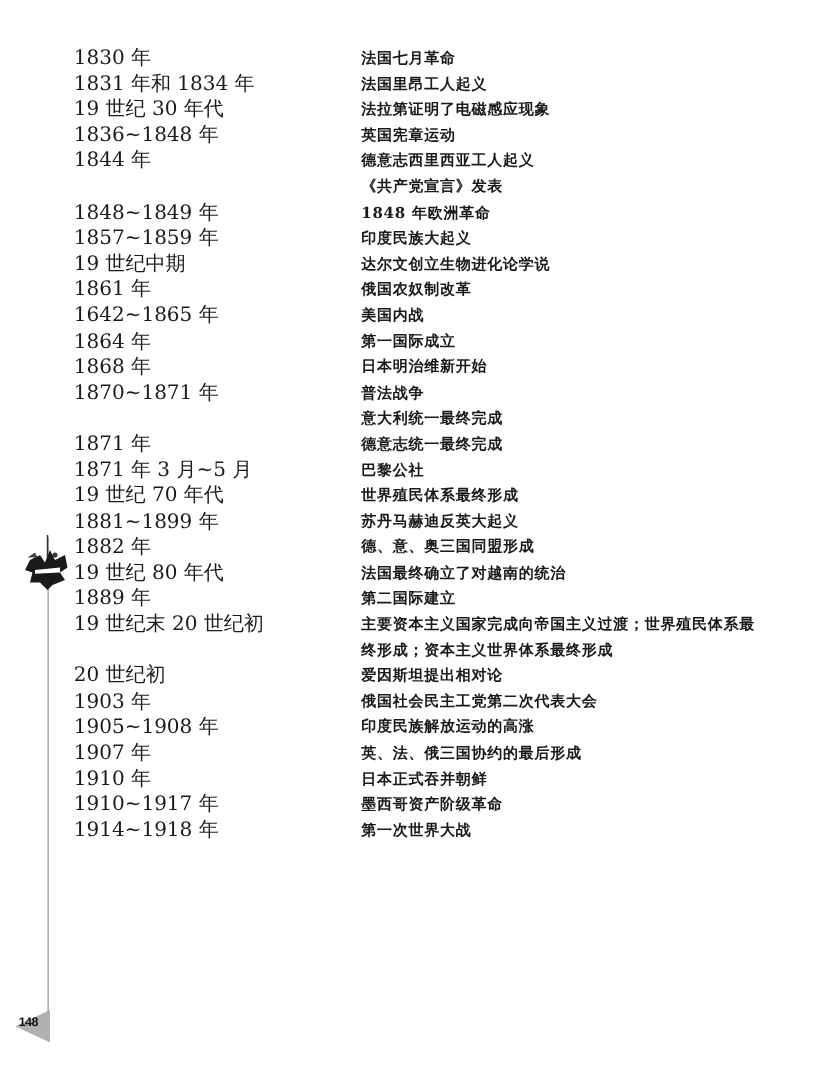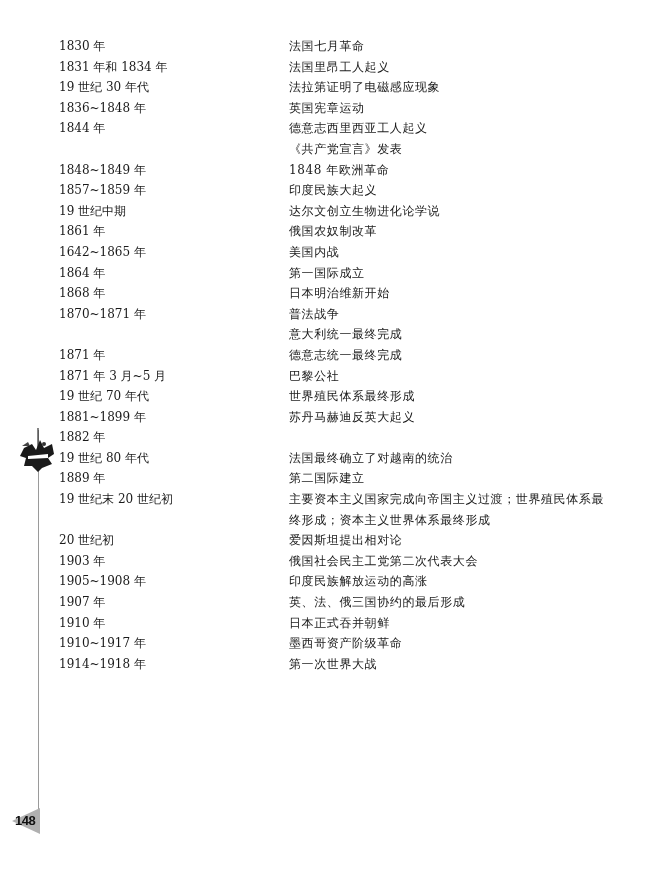--- a/index.html
+++ b/index.html
@@ -41,53 +41,54 @@
       top: 808px;
       width: 30px;
       height: 26px;
     }
     .page-number {
       position: absolute;
       left: 15px;
       top: 813px;
       font-family: "Liberation Sans", sans-serif;
       font-weight: bold;
-      font-size: 13px;
+      font-size: 10px;
       color: #111;
       letter-spacing: -0.5px;
     }
     .timeline {
       position: absolute;
       left: 0;
       top: 36px;
       width: 650px;
     }
     .row {
       position: relative;
       height: 20.6px;
       display: flex;
     }
     .row.tall { height: 41.2px; }
     .date {
       position: absolute;
       left: 59px;
       top: 0;
       width: 210px;
-      font-size: 12px;
+      font-size: 16px;
       line-height: 20.6px;
       white-space: nowrap;
     }
     .event {
       position: absolute;
       left: 289px;
       top: 0;
       width: 322px;
       font-size: 12px;
       line-height: 20.6px;
       letter-spacing: 0.6px;
+      font-weight: bold;
     }
   </style>
 </head>
 <body>
 
 <div class="page">
 
   <div class="margin-rule"></div>
 
   <div class="emblem">
@@ -177,20 +178,21 @@
     <div class="row">
       <span class="date">19 世纪 70 年代</span>
       <span class="event">世界殖民体系最终形成</span>
     </div>
     <div class="row">
       <span class="date">1881~1899 年</span>
       <span class="event">苏丹马赫迪反英大起义</span>
     </div>
     <div class="row">
       <span class="date">1882 年</span>
+      <span class="event">德、意、奥三国同盟形成</span>
     </div>
     <div class="row">
       <span class="date">19 世纪 80 年代</span>
       <span class="event">法国最终确立了对越南的统治</span>
     </div>
     <div class="row">
       <span class="date">1889 年</span>
       <span class="event">第二国际建立</span>
     </div>
     <div class="row tall">

